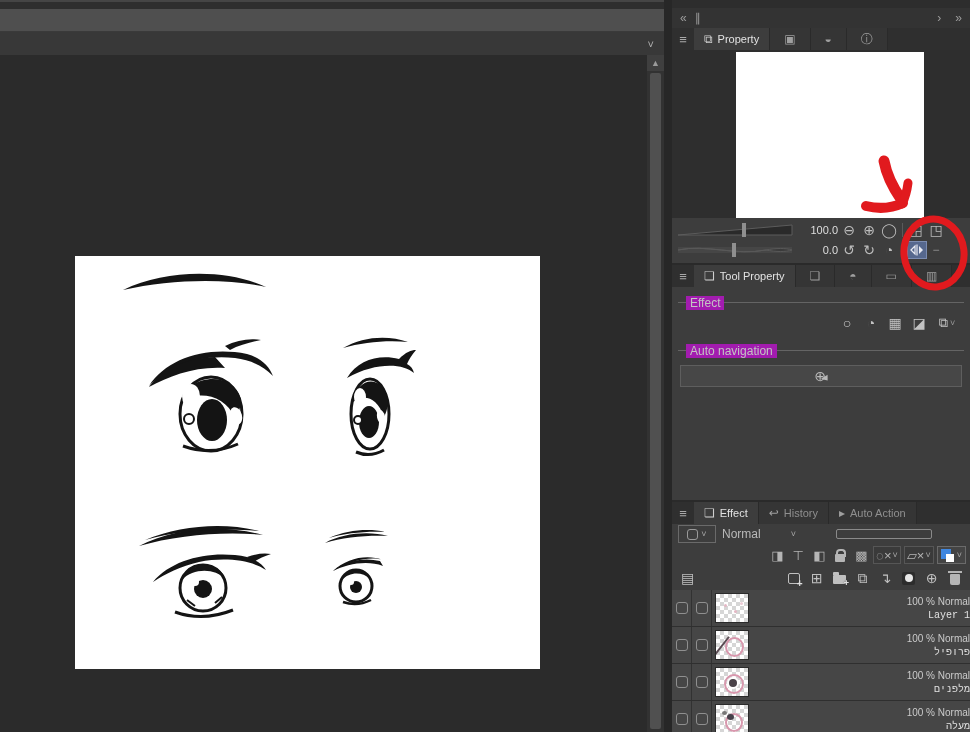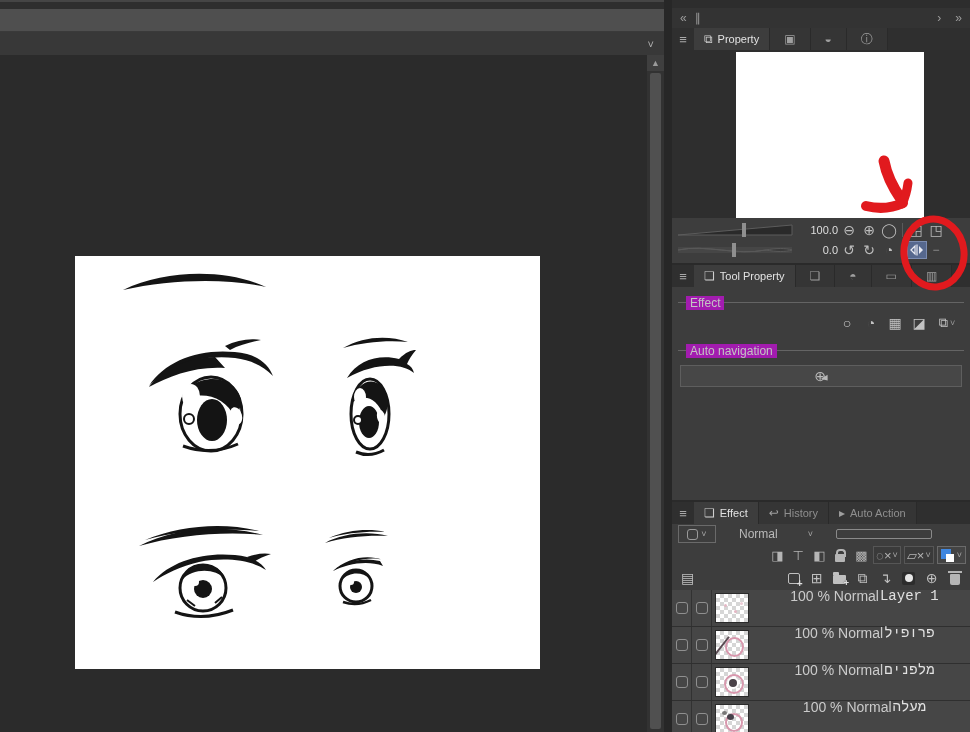--- a/index.html
+++ b/index.html
@@ -75,21 +75,21 @@
                  transform:rotate(58deg); margin:6px 0 0 -3px; }
 
   
   .blend-row { height:20px; background:#3d3d3d; display:flex; align-items:center;
                gap:6px; padding:0 6px; }
   .combo-sq { width:38px; height:18px; border:1px solid #6a6a6a; display:flex;
               align-items:center; justify-content:center; gap:3px; }
   .combo-sq .sq { width:11px; height:11px; border:1px solid #9a9a9a; border-radius:3px; }
   .chev { font-size:9px; color:#a8a8a8; }
   .blend-select { width:108px; height:18px; display:flex; align-items:center;
-                  justify-content:center; gap:30px; color:#b9b9b9; font-size:12px; }
+                  gap:30px; color:#b9b9b9; font-size:12px; }
   .opacity-bar { width:96px; height:10px; border:1px solid #8a8a8a; border-radius:2px; }
   .tools-row { height:22px; background:#3d3d3d; display:flex; align-items:center;
                justify-content:flex-end; gap:3px; padding:0 4px; }
   .ti { min-width:18px; height:18px; display:flex; align-items:center; justify-content:center;
         color:#b5b5b5; font-size:13px; }
   .ti.drop { border:1px solid #565656; background:#3a3a3a; padding:0 2px; gap:1px; }
   .chip-combo { display:flex; align-items:center; gap:3px; border:1px solid #6a6a6a;
                 background:#444; padding:1px 3px; height:18px; }
   .chip { position:relative; width:13px; height:13px; }
   .chip .b { position:absolute; left:0; top:0; width:10px; height:10px; background:#3f87e0; }
@@ -135,22 +135,22 @@
   .d-faint::before { left:8px; top:10px; width:3px; height:3px; background:#e3b7c4; border-radius:50%;
         box-shadow:10px 6px 0 #e3b7c4, 16px -2px 0 #eccbd5; }
   .d-profile::before { left:9px; top:6px; width:15px; height:16px; border:2px solid #d897ad; border-radius:50%; }
   .d-profile::after { left:4px; top:3px; width:2px; height:26px; background:#5a4a52; transform:rotate(38deg); }
   .d-front::before { left:8px; top:6px; width:16px; height:16px; border:2px solid #d897ad; border-radius:50%; }
   .d-front::after { left:13px; top:11px; width:8px; height:8px; background:#4a4248; border-radius:50%;
         box-shadow:0 0 0 2px #fff; }
   .d-up::before { left:9px; top:8px; width:14px; height:15px; border:2px solid #d897ad; border-radius:50%; }
   .d-up::after { left:11px; top:9px; width:7px; height:6px; background:#46404a; border-radius:50%;
         box-shadow:-6px -4px 0 -1px #777; }
-  .ltext { flex:1; display:flex; flex-direction:row; justify-content:center; gap:1px;
-           padding-left:7px; font-size:14px; line-height:13px; }
+  .ltext { flex:1; display:flex; flex-direction:column; justify-content:center; gap:1px;
+           padding-left:7px; font-size:10px; line-height:13px;align-items:flex-end; }
   .ltext .l1 { color:#cbcbcb; }
   .ltext .l2 { color:#e2e2e2;font-family:Liberation Mono, monospace; }
 
   
   .annot { position:absolute; left:0; top:0; width:970px; height:732px; pointer-events:none; z-index:60; }
   .gi { cursor:default; }
 </style>
 </head>
 <body>
 

